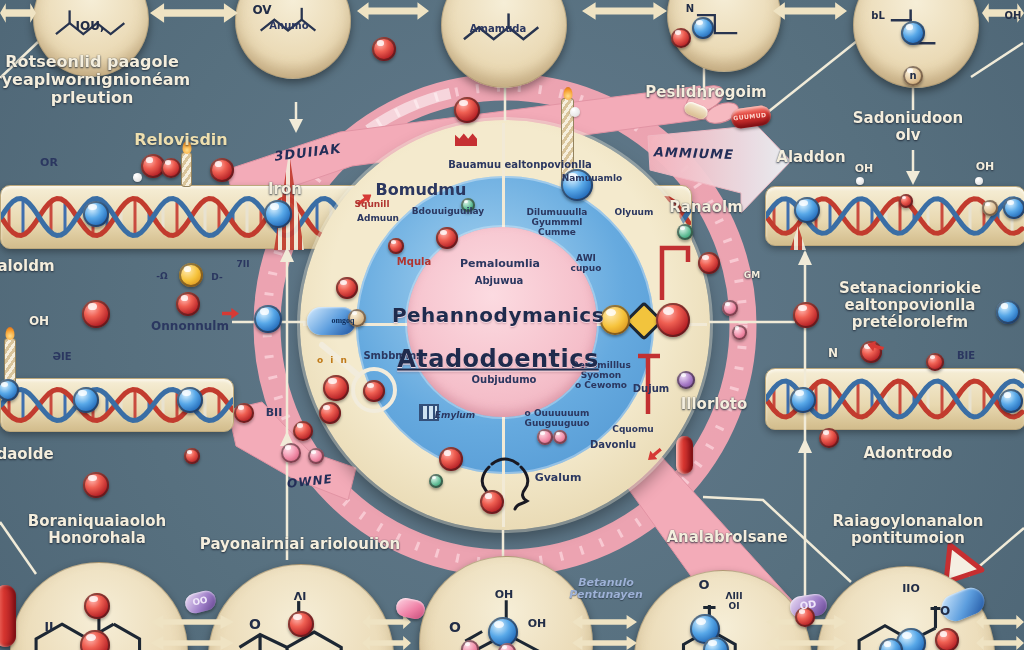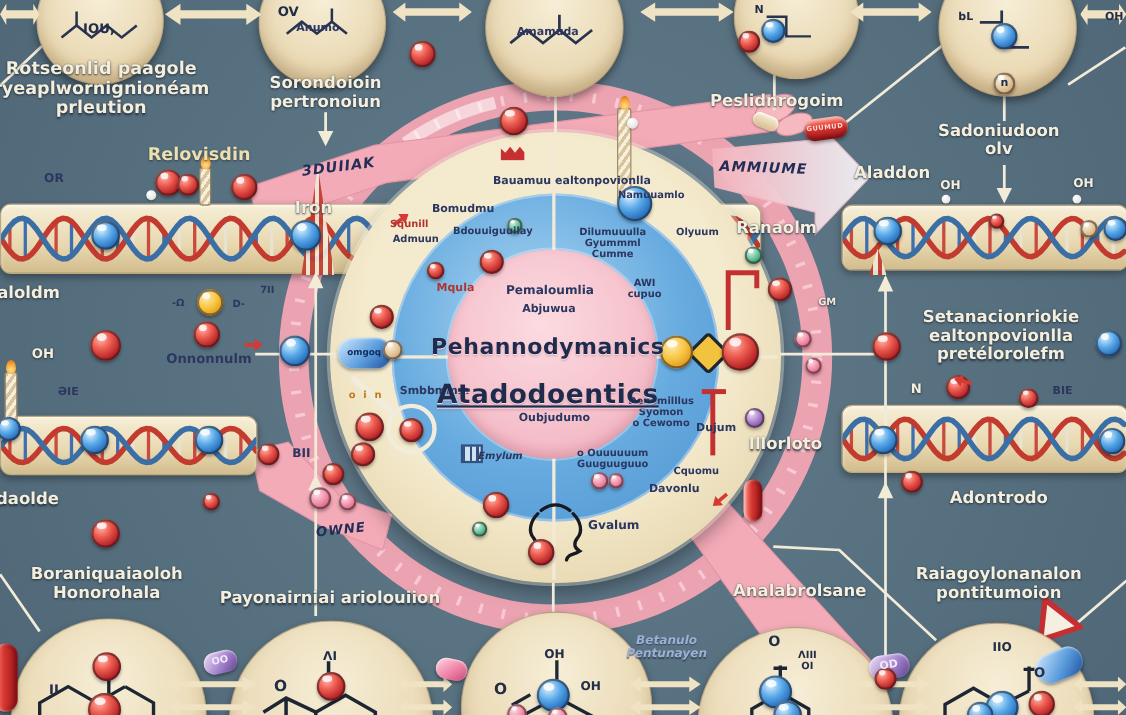--- a/index.html
+++ b/index.html
@@ -414,24 +414,20 @@
     </div>
     <div class="lab chem" style="left: 90px; top: 27px; font-size: 12px;">
       <div>IOU,</div>
     </div>
     <div class="lab chem" style="left: 262px; top: 11px; font-size: 12px;">
       <div>OV</div>
     </div>
     <div class="lab d" style="left: 289px; top: 26px; font-size: 10px;">
       <div>Anumo</div>
     </div>
-    <div class="lab w" style="left: 296px; top: 84px; font-size: 15px;">
-      <div>Sorondoioin</div>
-      <div>pertronoiun</div>
-    </div>
     <div class="lab d" style="left: 498px; top: 29px; font-size: 10px;">
       <div>Amamuda</div>
     </div>
     <div class="lab chem" style="left: 690px; top: 9px; font-size: 10px;">
       <div>N</div>
     </div>
     <div class="lab chem" style="left: 878px; top: 16px; font-size: 10px;">
       <div>bL</div>
     </div>
     <div class="lab chem" style="left: 1013px; top: 16px; font-size: 10px;">
@@ -495,21 +491,21 @@
     <div class="lab ls" style="left: 606px; top: 589px; font-size: 11px;">
       <div>Betanulo</div>
       <div>Pentunayen</div>
     </div>
     <div class="lab d" style="left: 520px; top: 165px; font-size: 10px;">
       <div>Bauamuu  ealtonpovionlla</div>
     </div>
     <div class="lab d" style="left: 592px; top: 178px; font-size: 9px;">
       <div>Namuuamlo</div>
     </div>
-    <div class="lab d" style="left: 421px; top: 190px; font-size: 10px;">
+    <div class="lab d" style="left: 421px; top: 190px; font-size: 16px;">
       <div>Bomudmu</div>
     </div>
     <div class="lab dr" style="left: 372px; top: 204px; font-size: 9px;">
       <div>Squnill</div>
     </div>
     <div class="lab d" style="left: 378px; top: 218px; font-size: 9px;">
       <div>Admuun</div>
     </div>
     <div class="lab d" style="left: 448px; top: 211px; font-size: 9px;">
       <div>Bdouuiguuilay</div>
@@ -564,21 +560,21 @@
     </div>
     <div class="lab big" style="left: 498px; top: 315px; font-size: 20px;">
       <div>Pehannodymanics</div>
     </div>
     <div class="lab big" style="left: 498px; top: 359px; font-size: 24px; text-decoration: underline;">
       <div>Atadodoentics</div>
     </div>
     <div class="lab d" style="left: 504px; top: 380px; font-size: 10px;">
       <div>Oubjudumo</div>
     </div>
-    <div class="lab pillt" style="left: 331px; top: 321px; font-size: 8px;">
+    <div class="lab pillt" style="left: 343px; top: 321px; font-size: 8px; font-family: Liberation Serif, serif;">
       <div>omgoq</div>
     </div>
     <div class="lab org" style="left: 333px; top: 360px; font-size: 9px;">
       <div>o i n</div>
     </div>
     <div class="lab pillt2" style="left: 200px; top: 601px; font-size: 9px; --rot: -12deg;">
       <div>OO</div>
     </div>
     <div class="lab pillt2" style="left: 808px; top: 605px; font-size: 10px; --rot: -8deg;">
       <div>OD</div>

